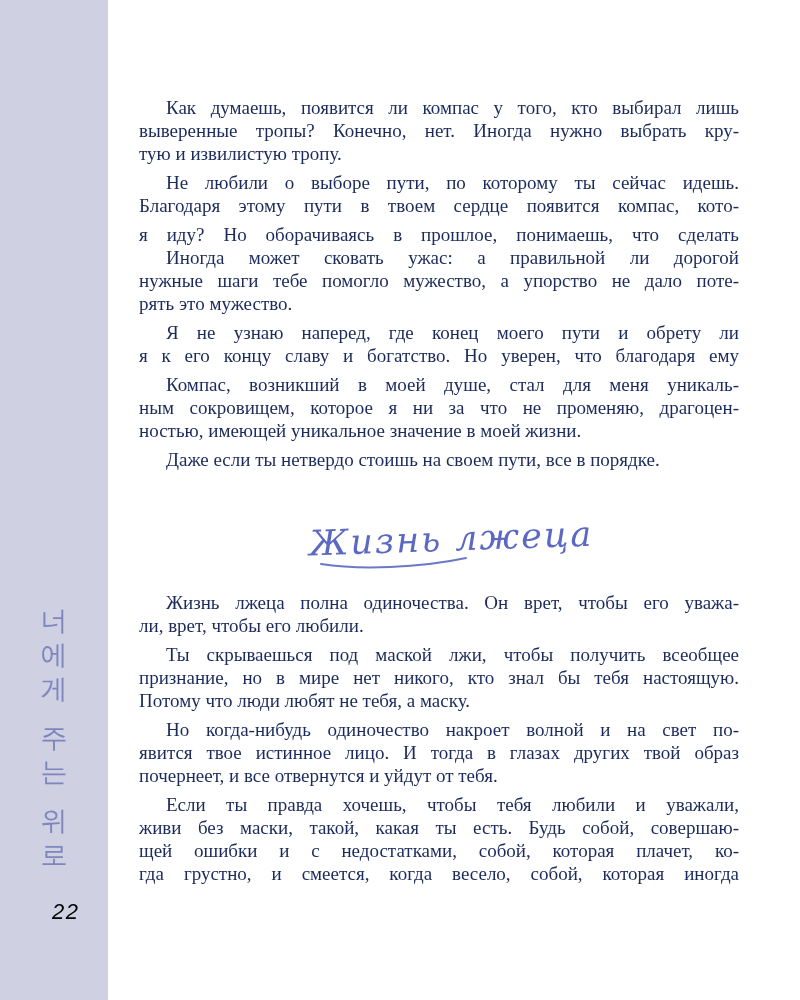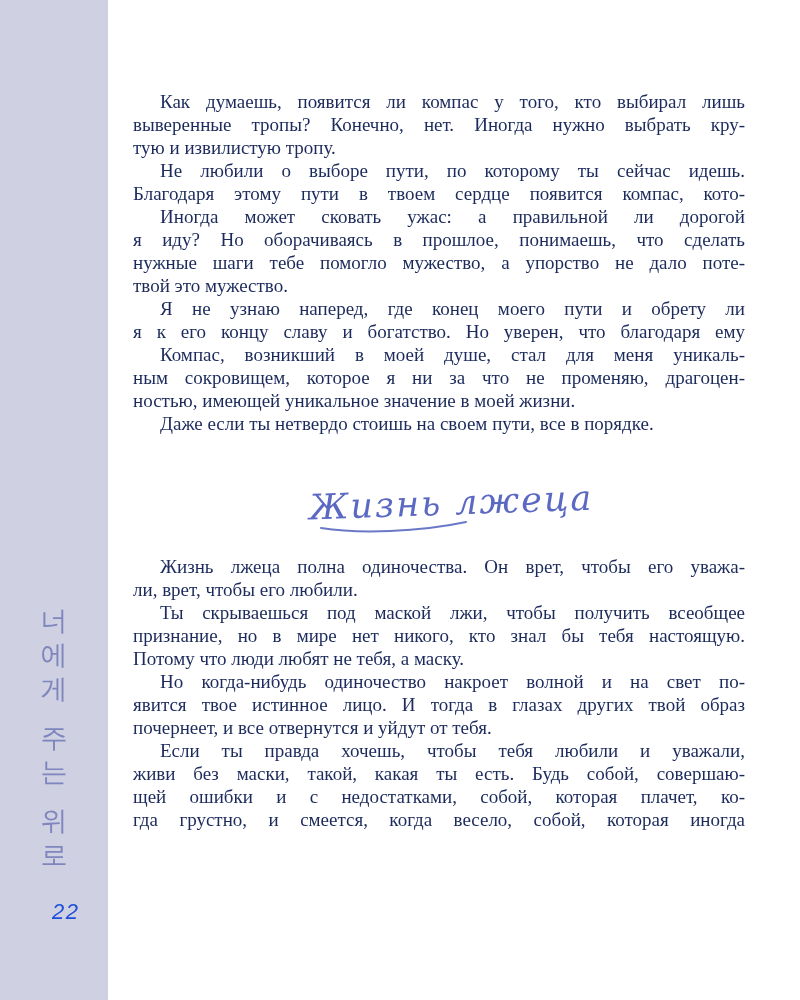--- a/index.html
+++ b/index.html
@@ -37,32 +37,32 @@
   }
   .spine-word:last-child { margin-bottom: 0; }
   .spine-ch { line-height: 34px; height: 34px; }
   .page-number {
     position: absolute;
     left: 52px; top: 899px;
     font-family: "Liberation Sans", sans-serif;
     font-style: italic;
     font-size: 22px;
     letter-spacing: 1.5px;
-    color: #1d4ed8;
+    color: #000000;
   }
   
   .main-column {
     position: absolute;
     left: 133px; top: 90px;
     width: 612px;
     color: #1c2b5c;
     font-size: 19px;
     line-height: 23px;
   }
-  .para { margin: 0; }
+  .para { margin: 6px; }
   .ln { text-align: justify; }
   .ln.j { text-align-last: justify; }
   .ln.indent { text-indent: 27px; }
   
   .heading-wrap {
     position: relative;
     height: 62px;
     margin: 37px 0 21px 0;
     display: flex;
     justify-content: center;
@@ -113,24 +113,24 @@
       <div class="ln j">выверенные тропы? Конечно, нет. Иногда нужно выбрать кру-</div>
       <div class="ln">тую и извилистую тропу.</div>
     </div>
 
     <div class="para">
       <div class="ln j indent">Не любили о выборе пути, по которому ты сейчас идешь.</div>
       <div class="ln j">Благодаря этому пути в твоем сердце появится компас, кото-</div>
     </div>
 
     <div class="para">
+      <div class="ln j">я иду? Но оборачиваясь в прошлое, понимаешь, что сделать</div>
       <div class="ln j indent">Иногда может сковать ужас: а правильной ли дорогой</div>
-      <div class="ln j">я иду? Но оборачиваясь в прошлое, понимаешь, что сделать</div>
       <div class="ln j">нужные шаги тебе помогло мужество, а упорство не дало поте-</div>
-      <div class="ln">твой это мужество.</div>
+      <div class="ln">рять это мужество.</div>
     </div>
 
     <div class="para">
       <div class="ln j indent">Я не узнаю наперед, где конец моего пути и обрету ли</div>
       <div class="ln j">я к его концу славу и богатство. Но уверен, что благодаря ему</div>
     </div>
 
     <div class="para">
       <div class="ln j indent">Компас, возникший в моей душе, стал для меня уникаль-</div>
       <div class="ln j">ным сокровищем, которое я ни за что не променяю, драгоцен-</div>

